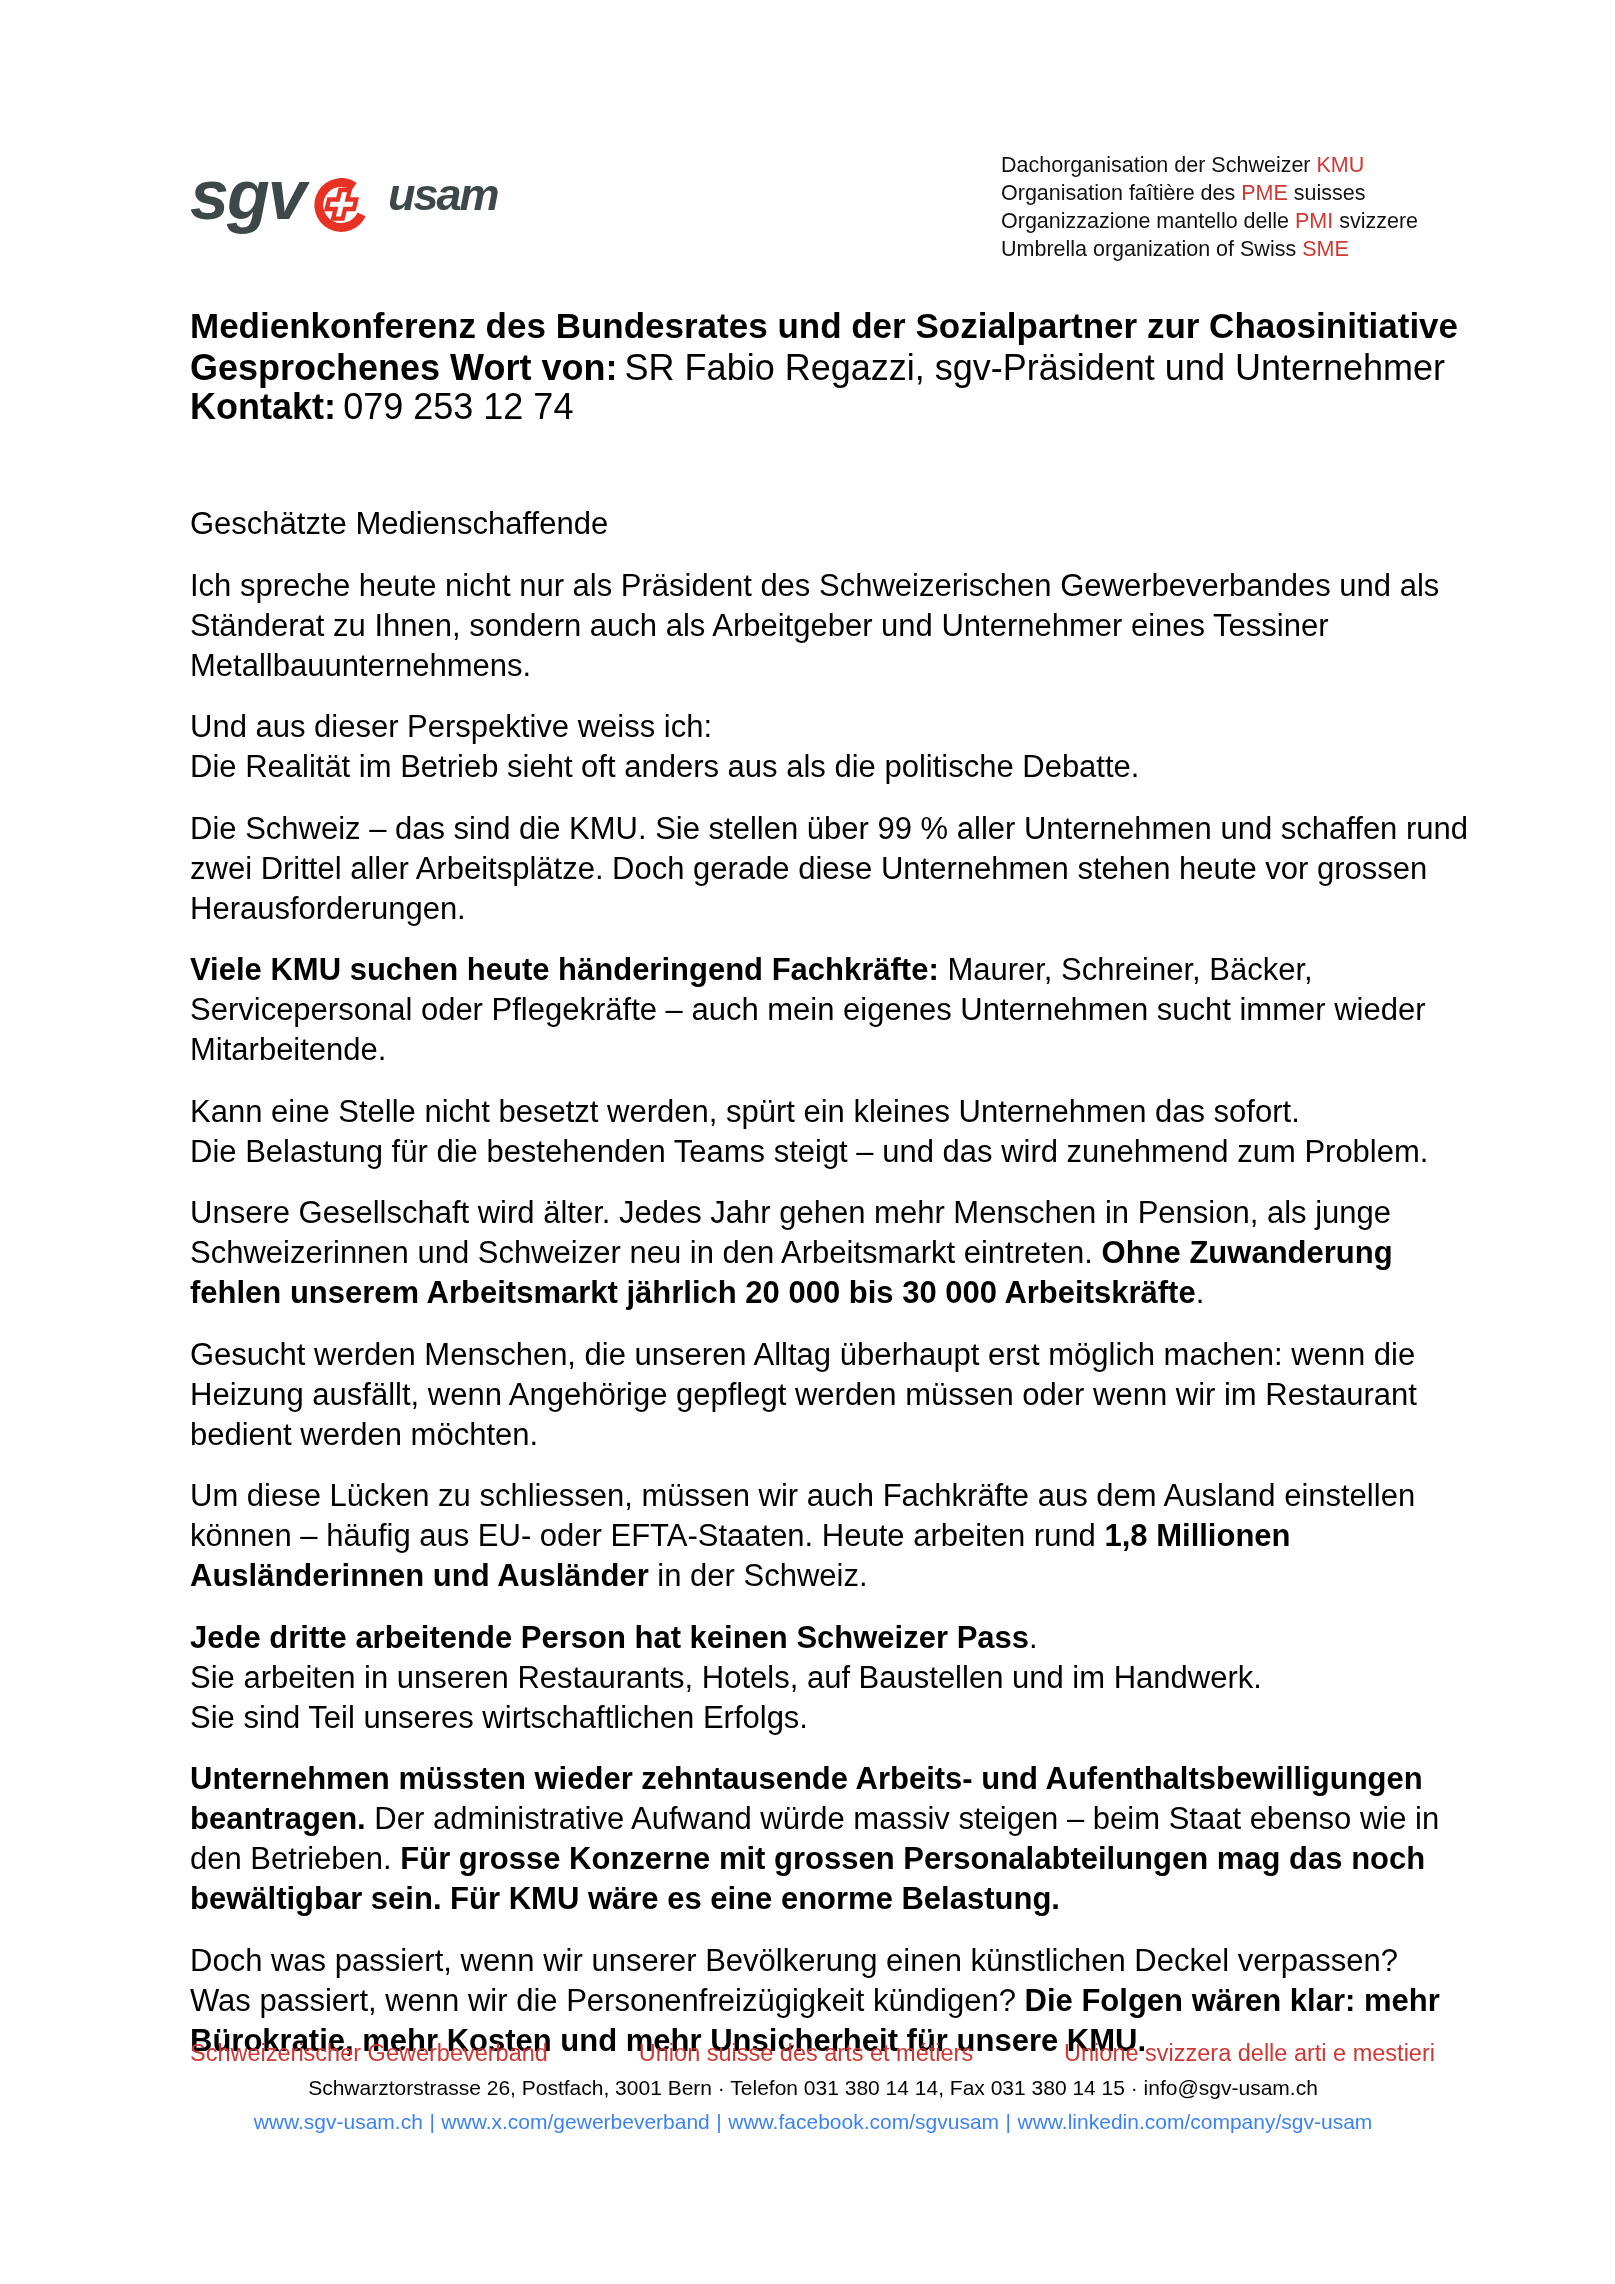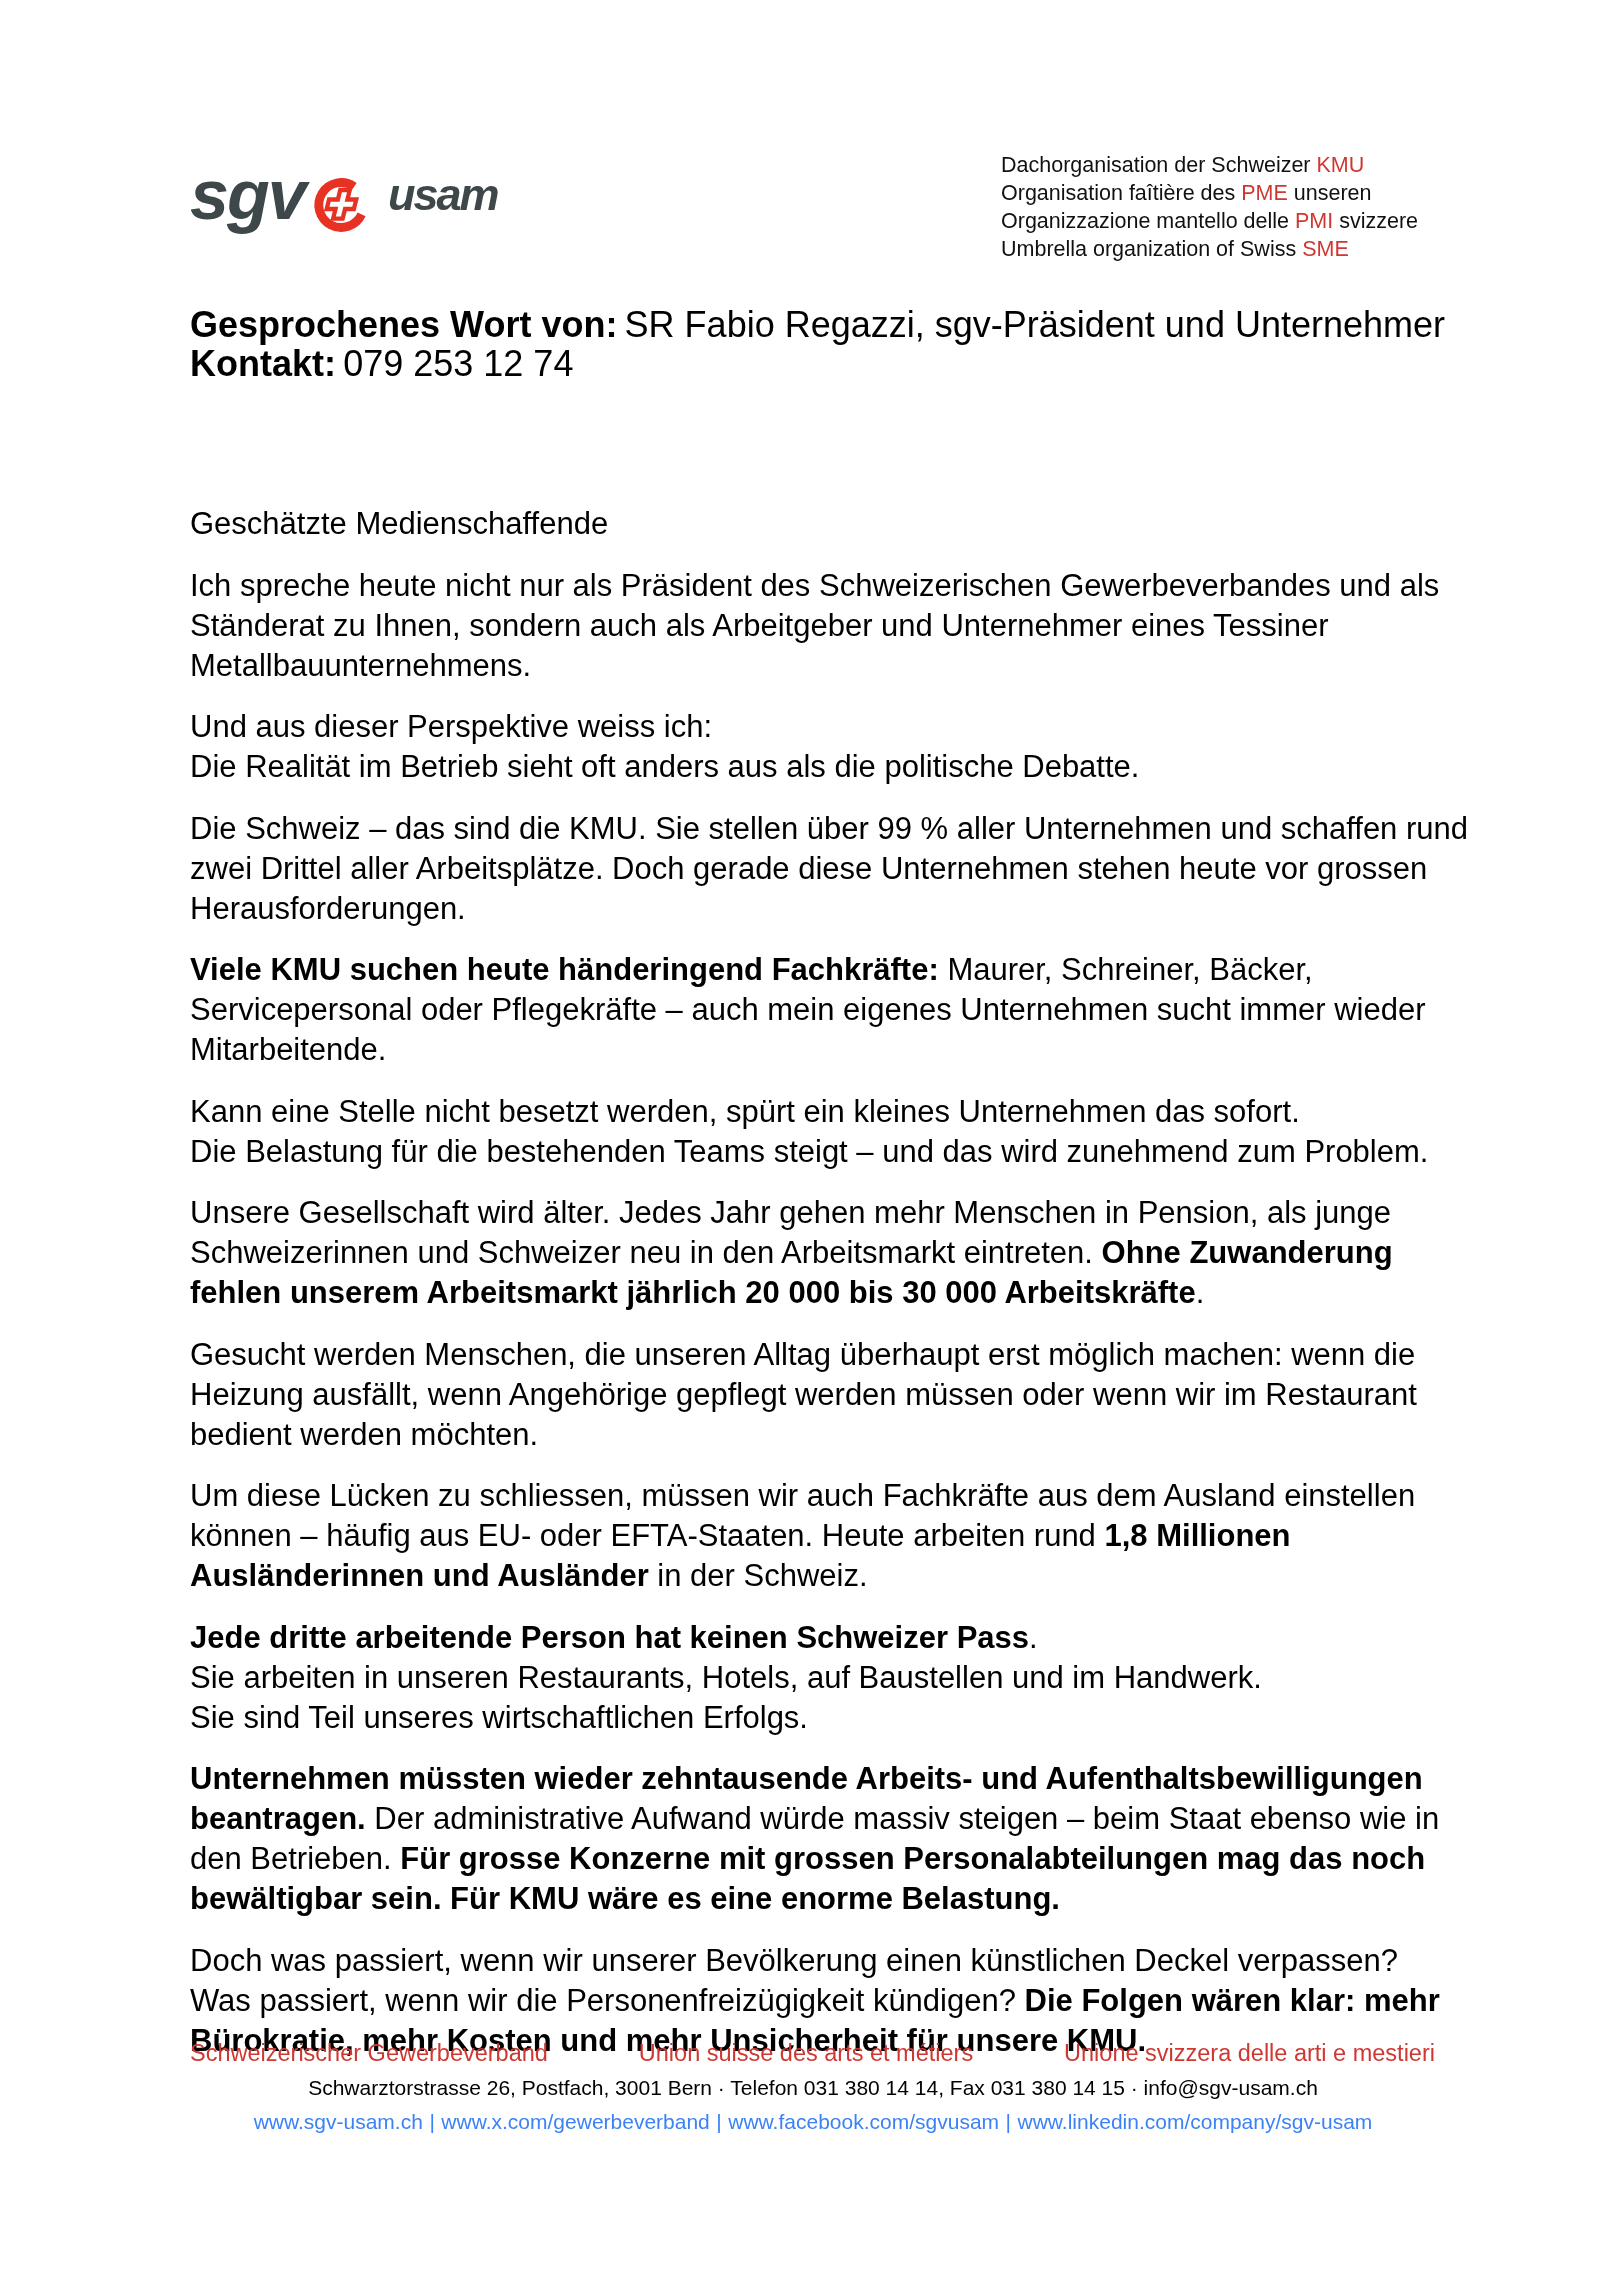--- a/index.html
+++ b/index.html
@@ -79,26 +79,27 @@
       <svg viewBox="0 0 100 100" width="68" height="68">
         <path d="M 64.9 23.0 A 33 33 0 1 0 75.9 63.9" fill="none" stroke="#e63123" stroke-width="13" stroke-linecap="butt"></path>
         <path d="M 39 28 L 53 28 L 53 42 L 66 42 L 66 56 L 53 56 L 53 70 L 39 70 L 39 56 L 26 56 L 26 42 L 39 42 Z" fill="#ffffff" stroke="#e63123" stroke-width="6.5" transform="translate(12.5 0) skewX(-14)"></path>
       </svg>
     </span>
     <span class="logo-usam">usam</span>
   </div>
 
   <div class="tagline">
       <div><span>Dachorganisation der Schweizer </span><span class="hl">KMU</span><span></span></div>
-      <div><span>Organisation faîtière des </span><span class="hl">PME</span><span> unseren</span></div>
+      <div><span>Organisation faîtière des </span><span class="hl">PME</span><span> suisses</span></div>
       <div><span>Organizzazione mantello delle </span><span class="hl">PMI</span><span> svizzere</span></div>
       <div><span>Umbrella organization of Swiss </span><span class="hl">SME</span><span></span></div>
     </div>
 
   <div class="title-block">
+    <h1 class="doc-title">Medienkonferenz des Bundesrates und der Sozialpartner zur Chaosinitiative</h1>
     <p class="doc-sub">
       <span class="label">Gesprochenes Wort von:</span><span>SR Fabio Regazzi, sgv-Präsident und Unternehmer</span>
     </p>
     <p class="doc-sub">
       <span class="label">Kontakt:</span><span>079 253 12 74</span>
     </p>
   </div>
 
   <div class="body-col">
       <p><span>Geschätzte Medienschaffende</span></p>

